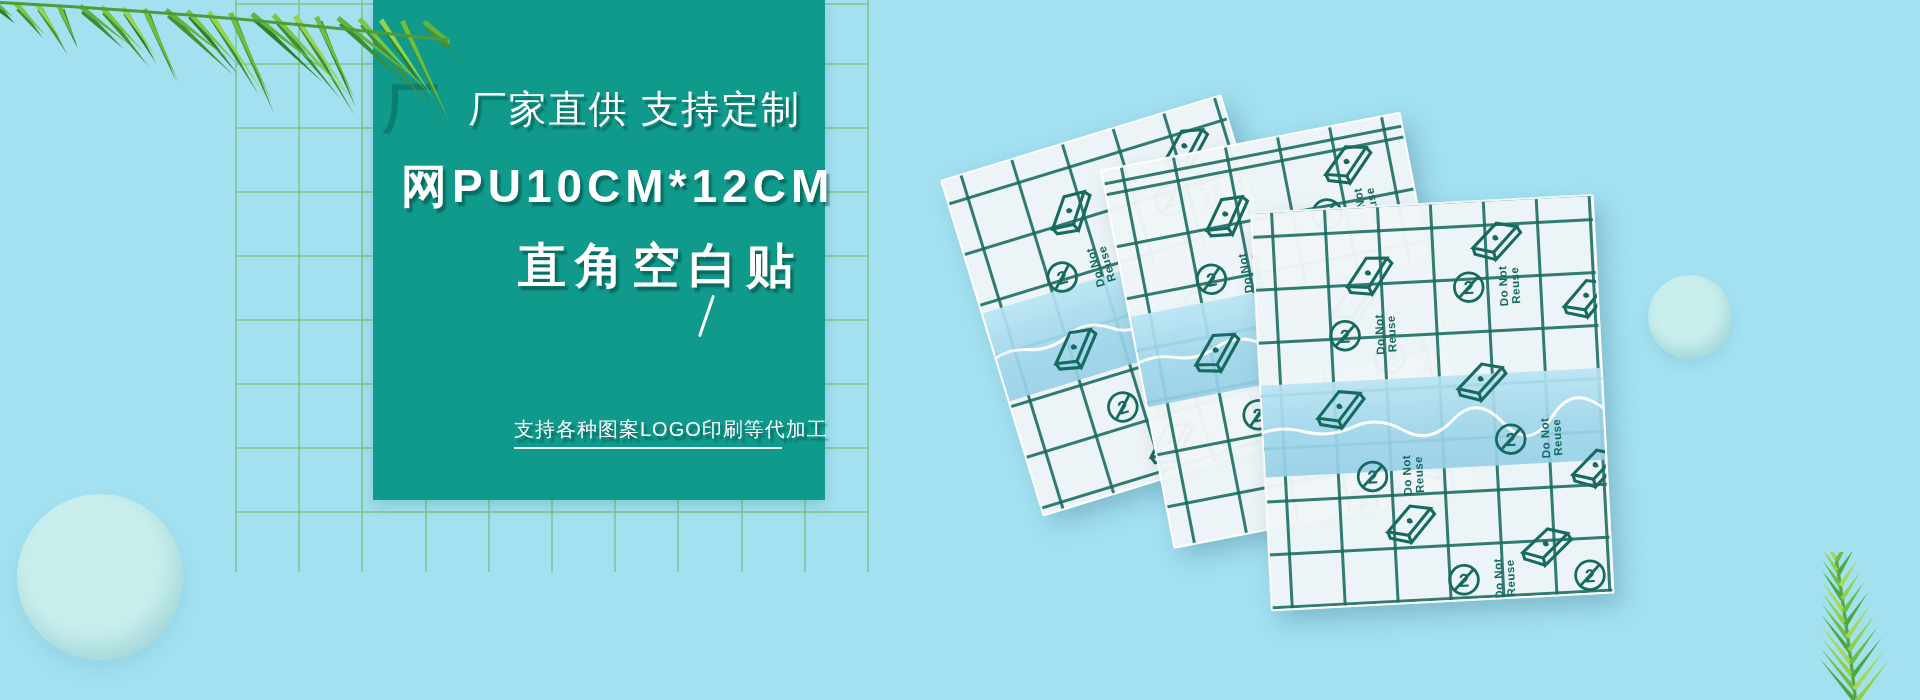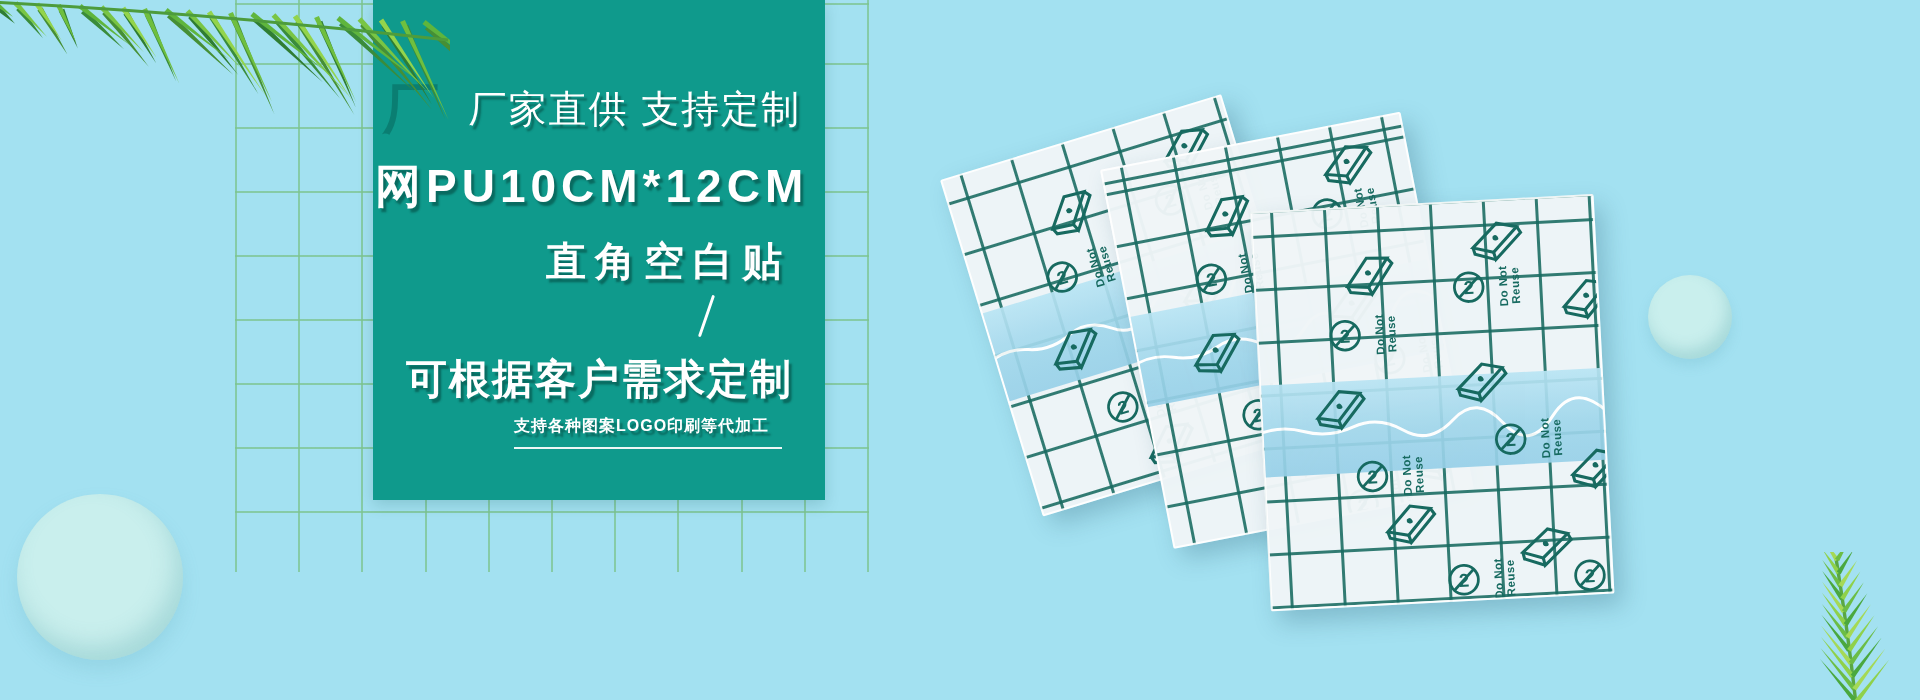--- a/index.html
+++ b/index.html
@@ -29,26 +29,26 @@
   
   .panel{
     position:absolute;left:373px;top:0;width:452px;height:500px;z-index:3;
     background:#0f9a8c;box-shadow:0 5px 14px rgba(0,80,70,.18);
   }
   .panel .txt{position:absolute;color:#fff;white-space:nowrap;
     text-shadow:3px 4px 2px rgba(0,48,42,.45);}
   .ghost-char{position:absolute;left:10px;top:72px;font-size:56px;font-weight:bold;
     color:rgba(0,64,56,.30);text-shadow:none;}
   .l1{top:84px;right:24px;font-size:38px;font-weight:normal;letter-spacing:2px;}
-  .l2{top:156px;left:2px;font-size:46px;font-weight:bold;letter-spacing:5px;}
-  .l3{top:234px;right:34px;font-size:40px;font-weight:bold;letter-spacing:9px;margin-left:41px;}
+  .l2{top:156px;left:28px;font-size:46px;font-weight:bold;letter-spacing:5px;}
+  .l3{top:234px;right:22px;font-size:48px;font-weight:bold;letter-spacing:9px;margin-left:41px;}
   .slash{position:absolute;left:332px;top:294px;width:3px;height:44px;background:#fff;
     transform:rotate(19deg);border-radius:2px;}
   .l4{top:352px;left:33px;font-size:41px;font-weight:bold;letter-spacing:2px;}
-  .l5{top:416px;left:141px;font-size:16px;font-weight:bold;letter-spacing:1px;
+  .l5{top:416px;left:141px;font-size:20px;font-weight:normal;letter-spacing:1px;
     text-shadow:1px 2px 1px rgba(0,48,42,.35);}
   .underline{position:absolute;left:141px;top:447px;width:268px;height:2px;
     background:rgba(255,255,255,.92);}
   
   .patch{
     position:absolute;z-index:4;border:2px solid rgba(255,255,255,.92);border-radius:2px;
     background-color:rgba(240,245,247,.97);
     background-image:
       repeating-linear-gradient(90deg, rgba(23,106,96,.88) 0 3px, transparent 3px 53px),
       repeating-linear-gradient(180deg, rgba(23,106,96,.88) 0 3px, transparent 3px 53px);
@@ -83,21 +83,20 @@
 
   <div class="bubble large"></div>
   <div class="bubble small"></div>
 
   <div class="panel">
     <div class="ghost-char">厂</div>
     <div class="txt l1">厂家直供 支持定制</div>
     <div class="txt l2">网PU10CM*12CM</div>
     <div class="txt l3">直角空白贴</div>
     <div class="slash"></div>
-    <div class="txt l4">可根据客户需求定制</div>
     <div class="txt l5">支持各种图案LOGO印刷等代加工</div>
     <div class="underline"></div>
   </div>
 
   <svg width="0" height="0" style="position:absolute" aria-hidden="true">
     <defs>
       <symbol id="sym-dnr" viewBox="0 0 40 40">
         <circle cx="20" cy="20" r="15.5" fill="none" stroke="currentColor" stroke-width="3"></circle>
         <text x="20" y="27.5" text-anchor="middle" font-size="20" font-weight="bold" font-family="Liberation Sans, DejaVu Sans, sans-serif" fill="currentColor">2</text>
         <line x1="9" y1="31" x2="31" y2="9" stroke="currentColor" stroke-width="3"></line>

